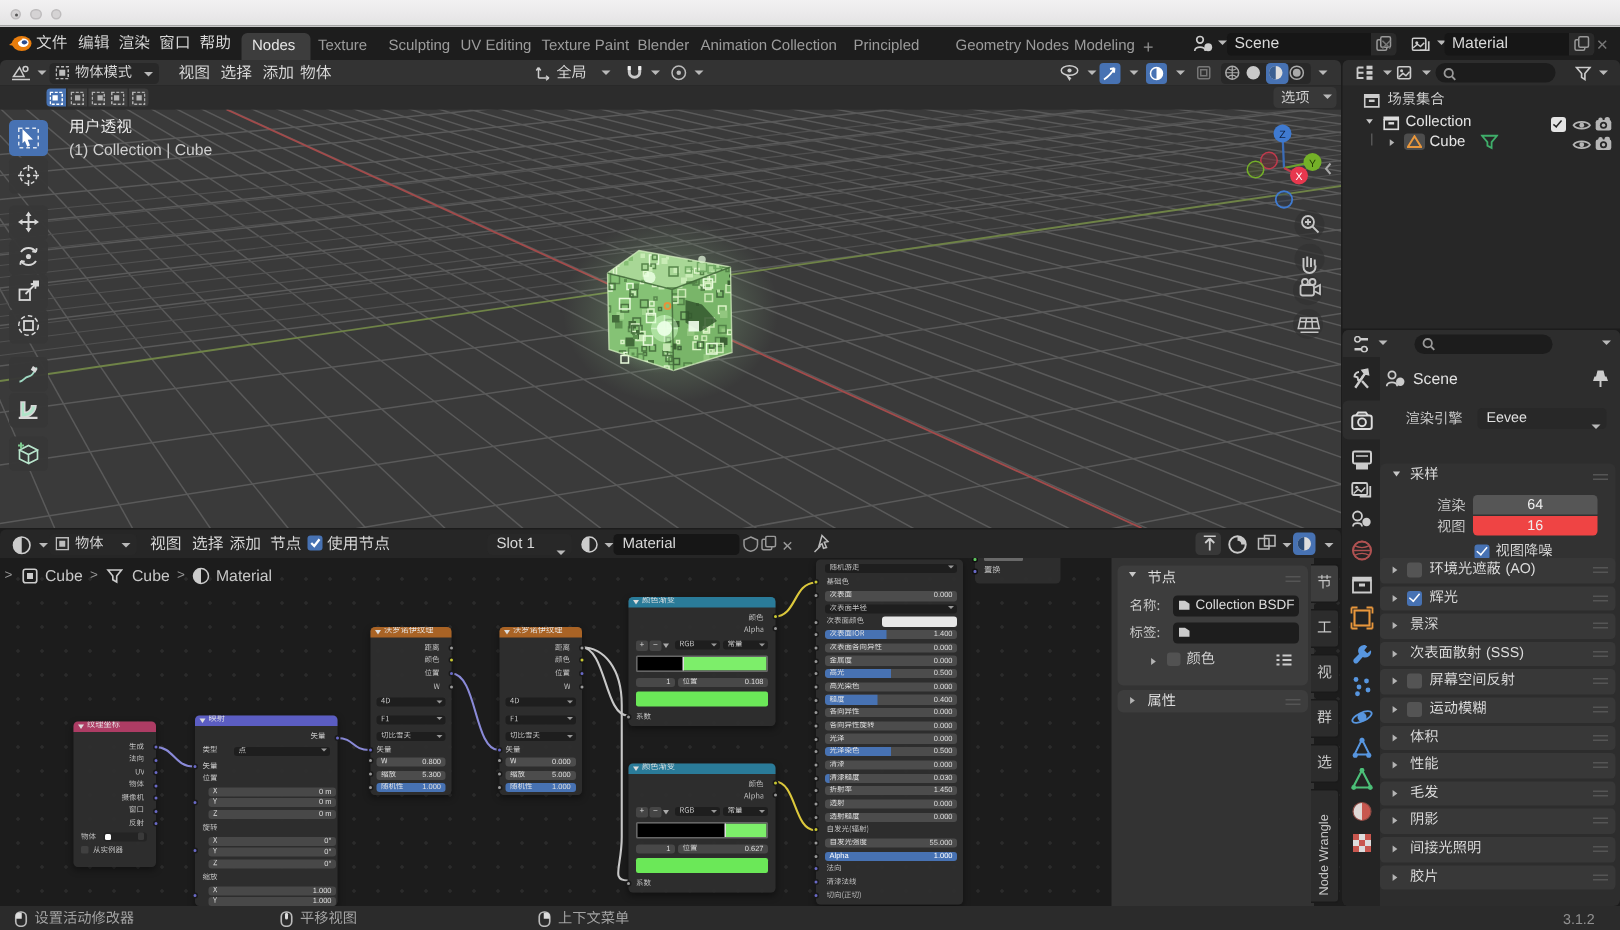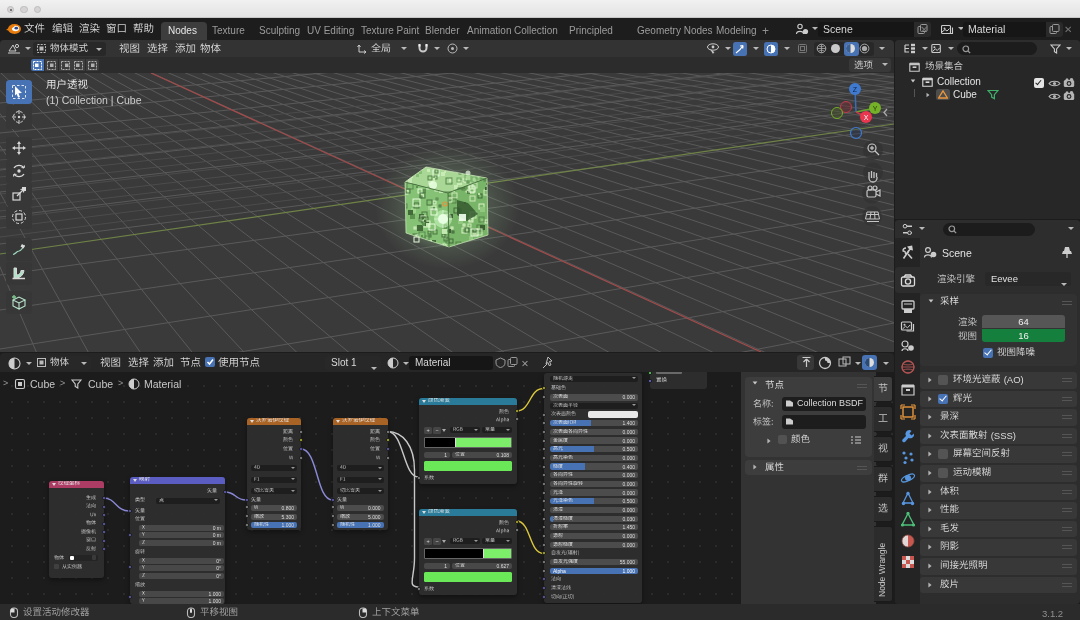--- a/index.html
+++ b/index.html
@@ -1818,37 +1818,37 @@
         <path d="M4,1 h4 l1,4 h-6 Z M2,5 h8 l1,3 h-10 Z" fill="#ccc"></path>
         <line x1="6" y1="8" x2="6" y2="12" stroke="#ccc" stroke-width="1.3"></line>
       </svg>
       <div class="abs" style="left:42px;top:54px"><svg class="zh" width="38" height="11" style="fill:#c8c8c8">
           <use href="#g4" transform="translate(0.0,8.2) scale(0.009500,-0.009500)"></use>
           <use href="#g5" transform="translate(9.5,8.2) scale(0.009500,-0.009500)"></use>
           <use href="#g137" transform="translate(19.0,8.2) scale(0.009500,-0.009500)"></use>
           <use href="#g138" transform="translate(28.5,8.2) scale(0.009500,-0.009500)"></use>
         </svg></div>
       <div class="abs" style="left:90px;top:52px;width:86px;height:13.5px;background:#282828;border-radius:3px;color:#e0e0e0;font-size:9.5px;line-height:13px;padding-left:6px">Eevee<div class="dd" style="position:absolute;right:4px;top:6px"></div></div>
-      <div class="abs" style="left:25px;top:74px;width:157px;height:72px;background:#323232;border-radius:4px">
+      <div class="abs" style="left:25px;top:89px;width:157px;height:72px;background:#323232;border-radius:4px">
         <div style="position:absolute;left:8px;top:5px"><span class="tri-d" style="transform:scale(0.8)"></span></div>
         <div style="position:absolute;left:20px;top:2px"><svg class="zh" width="19" height="11" style="fill:#e0e0e0">
             <use href="#g139" transform="translate(0.0,8.2) scale(0.009500,-0.009500)"></use>
             <use href="#g140" transform="translate(9.5,8.2) scale(0.009500,-0.009500)"></use>
           </svg></div>
         <div class="grip" style="top:9px"></div>
         <div style="position:absolute;right:100px;top:23px"><svg class="zh" width="19" height="11" style="fill:#c8c8c8">
             <use href="#g4" transform="translate(0.0,8.2) scale(0.009500,-0.009500)"></use>
             <use href="#g5" transform="translate(9.5,8.2) scale(0.009500,-0.009500)"></use>
           </svg></div>
         <div style="position:absolute;left:62px;top:21px;width:83px;height:13px;background:#565656;border-radius:3px 3px 0 0;color:#f0f0f0;font-size:9.5px;text-align:center;line-height:13px">64</div>
         <div style="position:absolute;right:100px;top:37px"><svg class="zh" width="19" height="11" style="fill:#c8c8c8">
             <use href="#g14" transform="translate(0.0,8.2) scale(0.009500,-0.009500)"></use>
             <use href="#g15" transform="translate(9.5,8.2) scale(0.009500,-0.009500)"></use>
           </svg></div>
-        <div style="position:absolute;left:62px;top:35px;width:83px;height:13px;background:#15803d;border-radius:0 0 3px 3px;color:#f0f0f0;font-size:9.5px;text-align:center;line-height:13px">16</div>
+        <div style="position:absolute;left:62px;top:35px;width:83px;height:13px;background:#ef4444;border-radius:0 0 3px 3px;color:#f0f0f0;font-size:9.5px;text-align:center;line-height:13px">16</div>
         <div style="position:absolute;left:63px;top:53.5px" class="chk on"></div>
         <div style="position:absolute;left:77px;top:53px"><svg class="zh" width="38" height="11" style="fill:#d5d5d5">
             <use href="#g14" transform="translate(0.0,8.2) scale(0.009500,-0.009500)"></use>
             <use href="#g15" transform="translate(9.5,8.2) scale(0.009500,-0.009500)"></use>
             <use href="#g141" transform="translate(19.0,8.2) scale(0.009500,-0.009500)"></use>
             <use href="#g142" transform="translate(28.5,8.2) scale(0.009500,-0.009500)"></use>
           </svg></div>
       </div>
       <div class="abs" style="left:25px;top:152px;width:157px;height:16.5px;background:#383838;border-radius:3px">
         <div style="position:absolute;left:8px;top:5px"><span class="tri-r" style="transform:scale(0.8)"></span></div>

